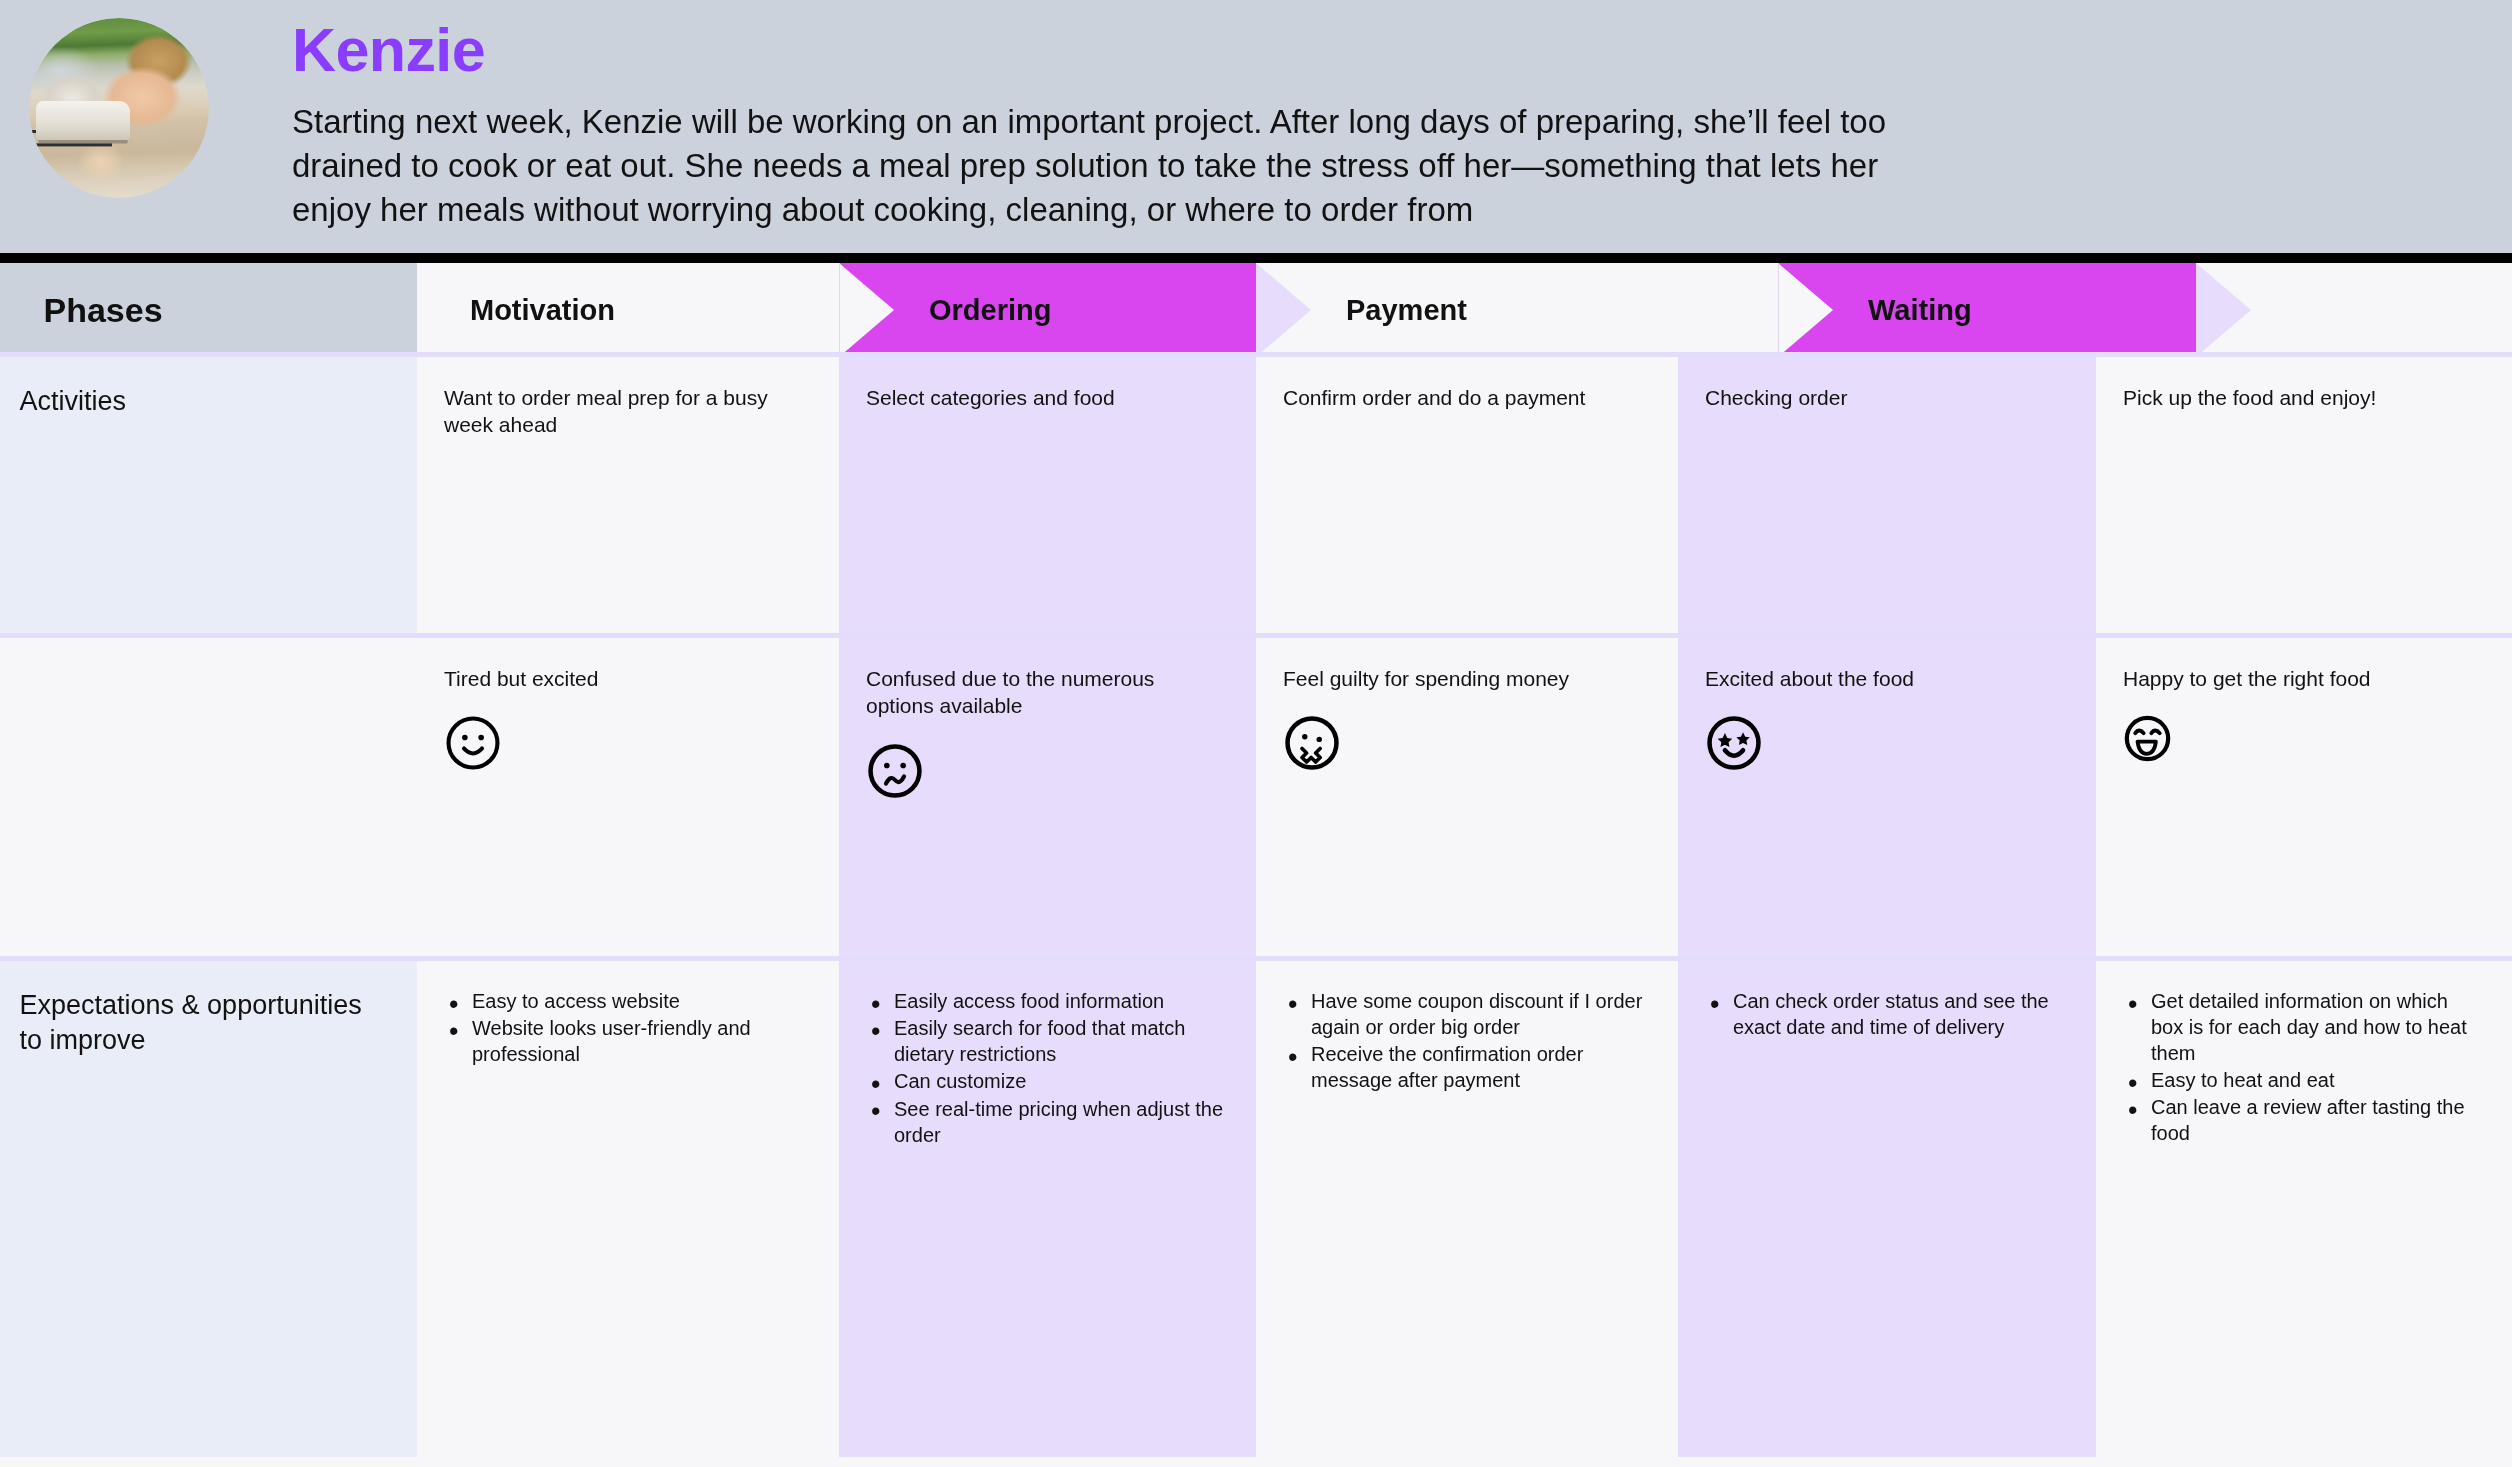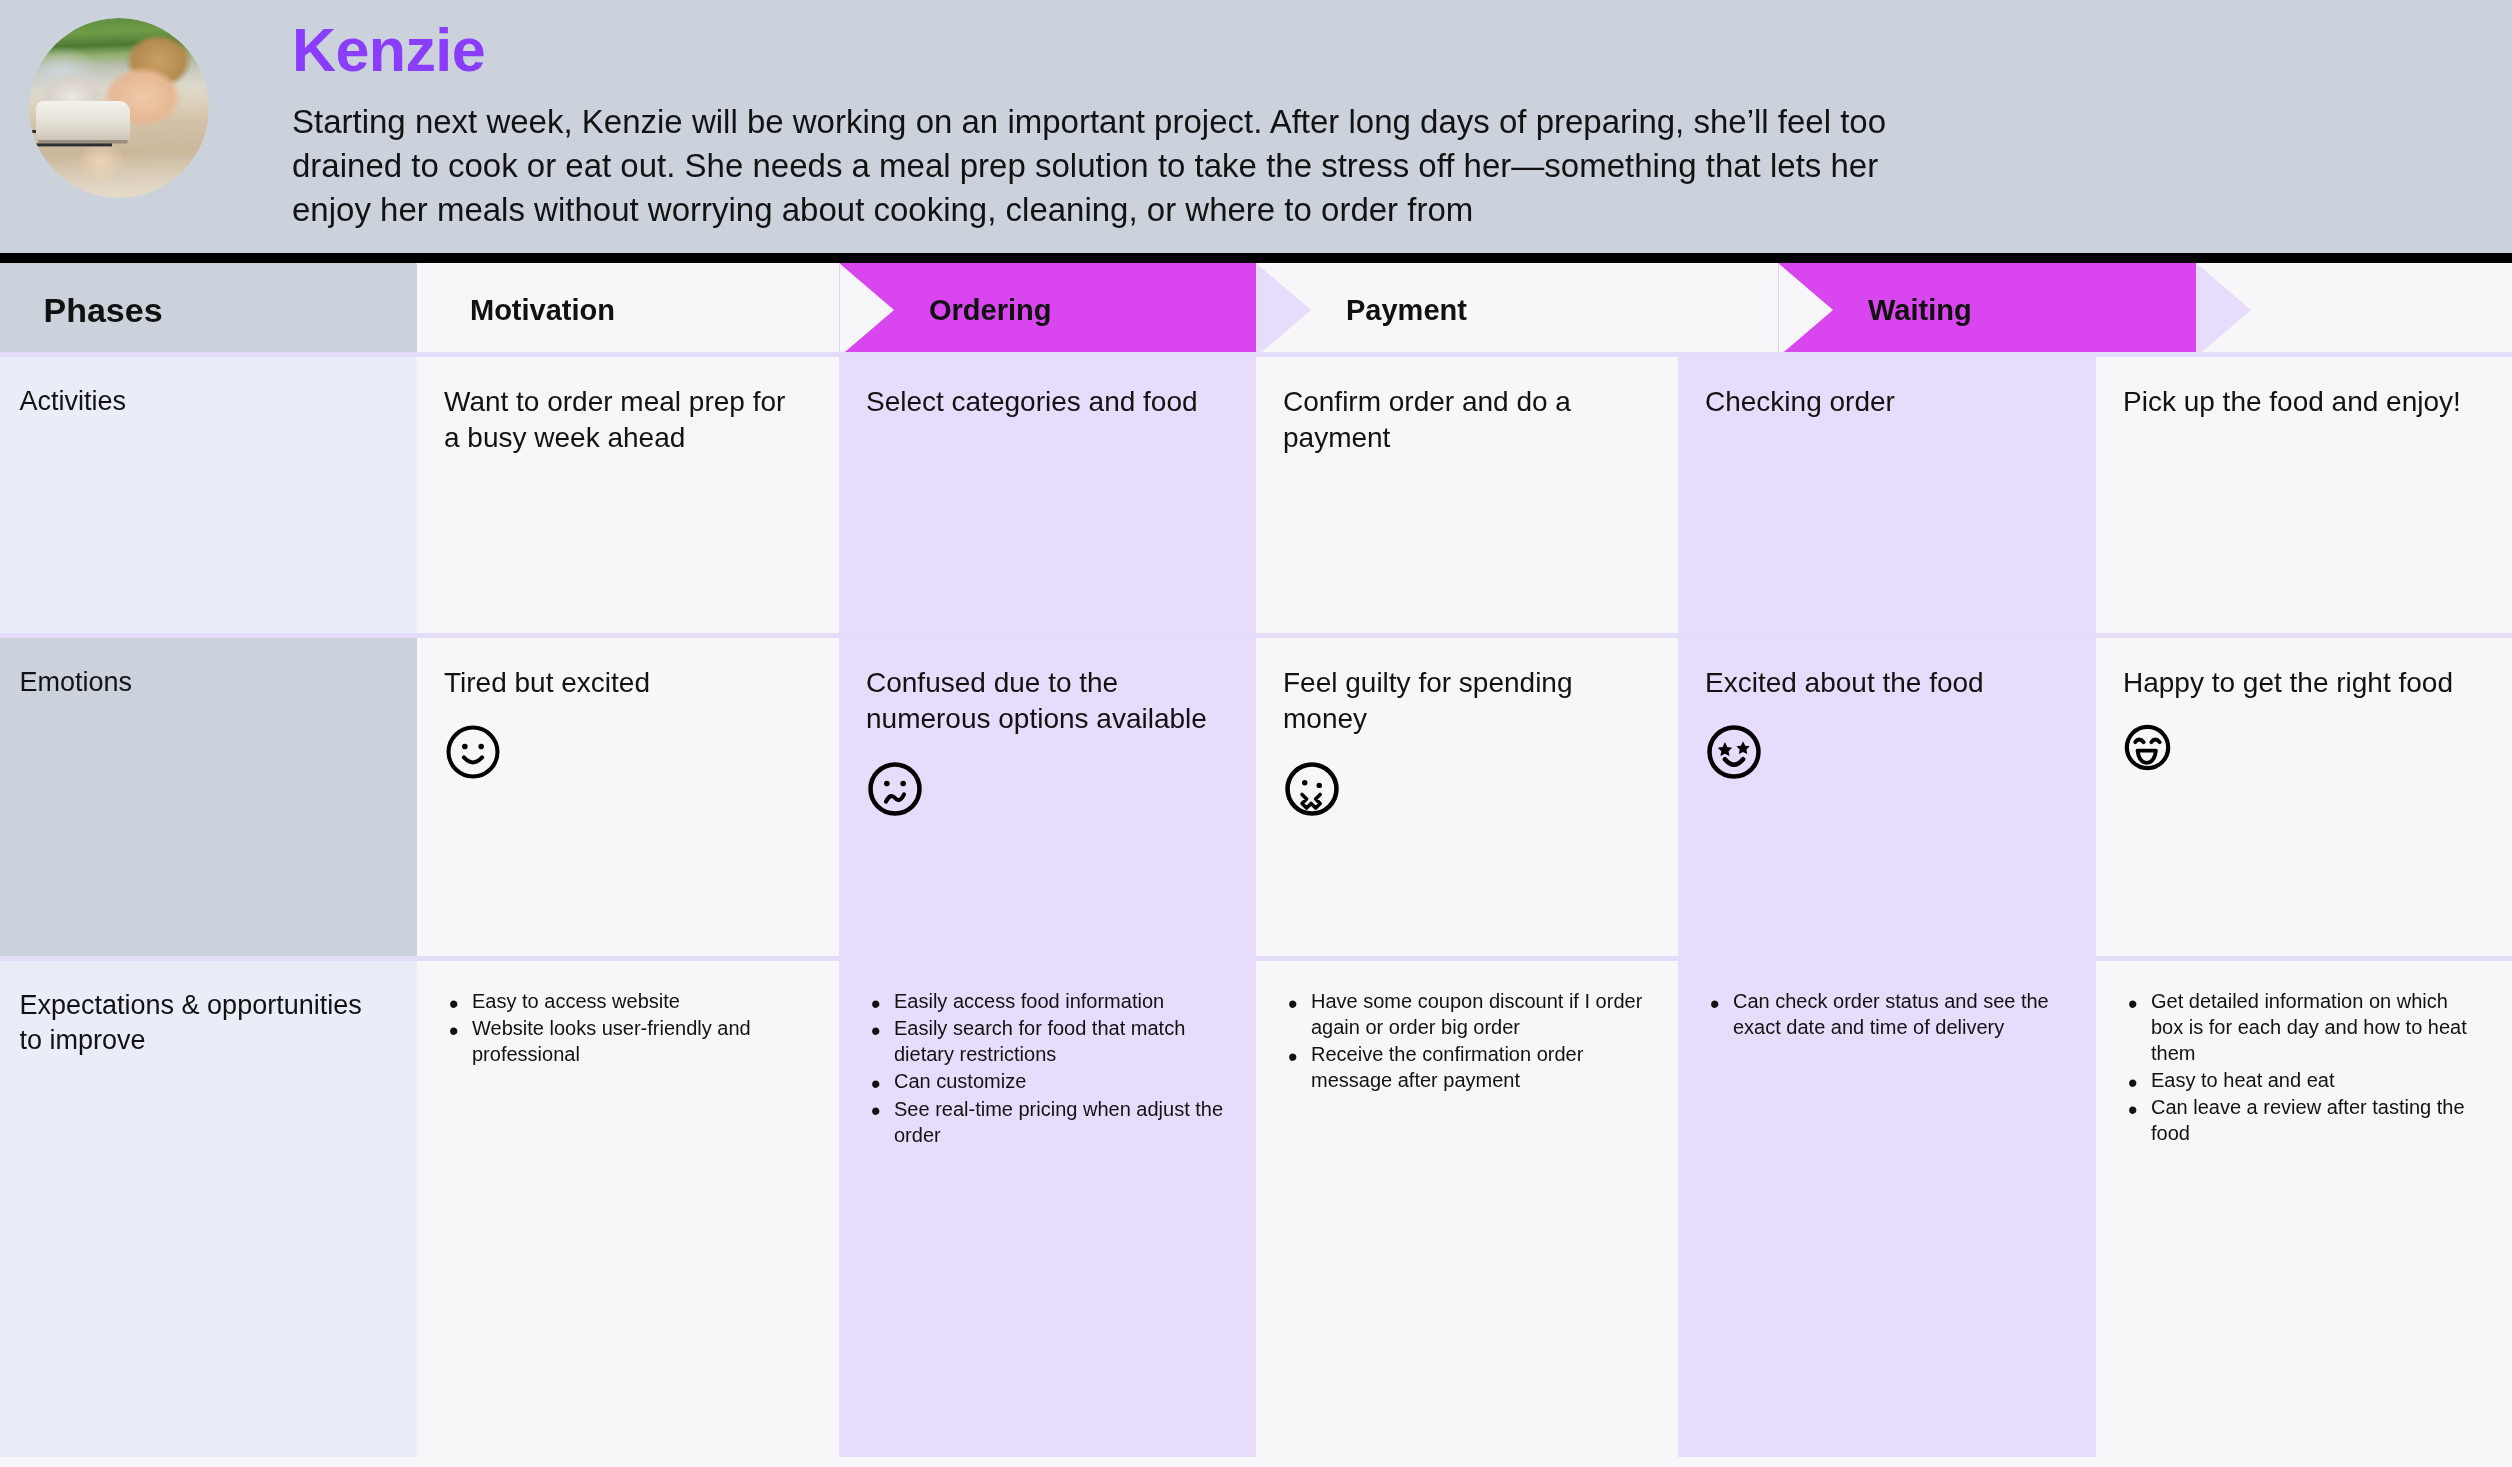--- a/index.html
+++ b/index.html
@@ -132,21 +132,21 @@
   .hairline-l{
     position:absolute;left:0;top:0;width:1.2px;height:94px;background:#dfd7f2;z-index:4;
   }
 
   
   .cell-inner{
     padding:27px 32px 0 27px;
   }
   .c0 .cell-inner{padding-left:19.5px;}
   .cell-text{
-    font-size:28px;line-height:1.30;color:#121212;
+    font-size:21px;line-height:1.30;color:#121212;
   }
   .c0 .cell-text{font-size:27px;}
 
   ul.bullets{list-style:none;}
   ul.bullets li{
     position:relative;padding-left:28px;
     font-size:20px;line-height:1.30;color:#121212;
     margin-bottom:1.2px;
   }
   ul.bullets li::before{
@@ -233,25 +233,20 @@
       </div>
       <div class="cell c5 bg-white">
         <div class="cell-inner">
             <div class="cell-text">Pick up the food and enjoy!</div>
           </div>
       </div>
       <div class="row-sep" style="bottom:0;"></div>
     </div>
 
     <div class="row row-emotions">
-      <div class="cell c0 bg-label-gray">
-        <div class="cell-inner">
-            <div class="cell-text">Emotions</div>
-          </div>
-      </div>
 
       <div class="cell c1 bg-white">
         <div class="cell-inner">
           <div class="cell-text">Tired but excited</div>
           <div class="emoji-face">
             <svg width="58" height="58" viewBox="0 0 64 64">
               <circle cx="32" cy="32" r="27" fill="none" stroke="#000" stroke-width="4.5"></circle>
               <circle cx="23" cy="26" r="3.1" fill="#000"></circle>
               <circle cx="41" cy="26" r="3.1" fill="#000"></circle>
               <path d="M22 38 q10 11 20 0" fill="none" stroke="#000" stroke-width="4.5" stroke-linecap="round"></path>

